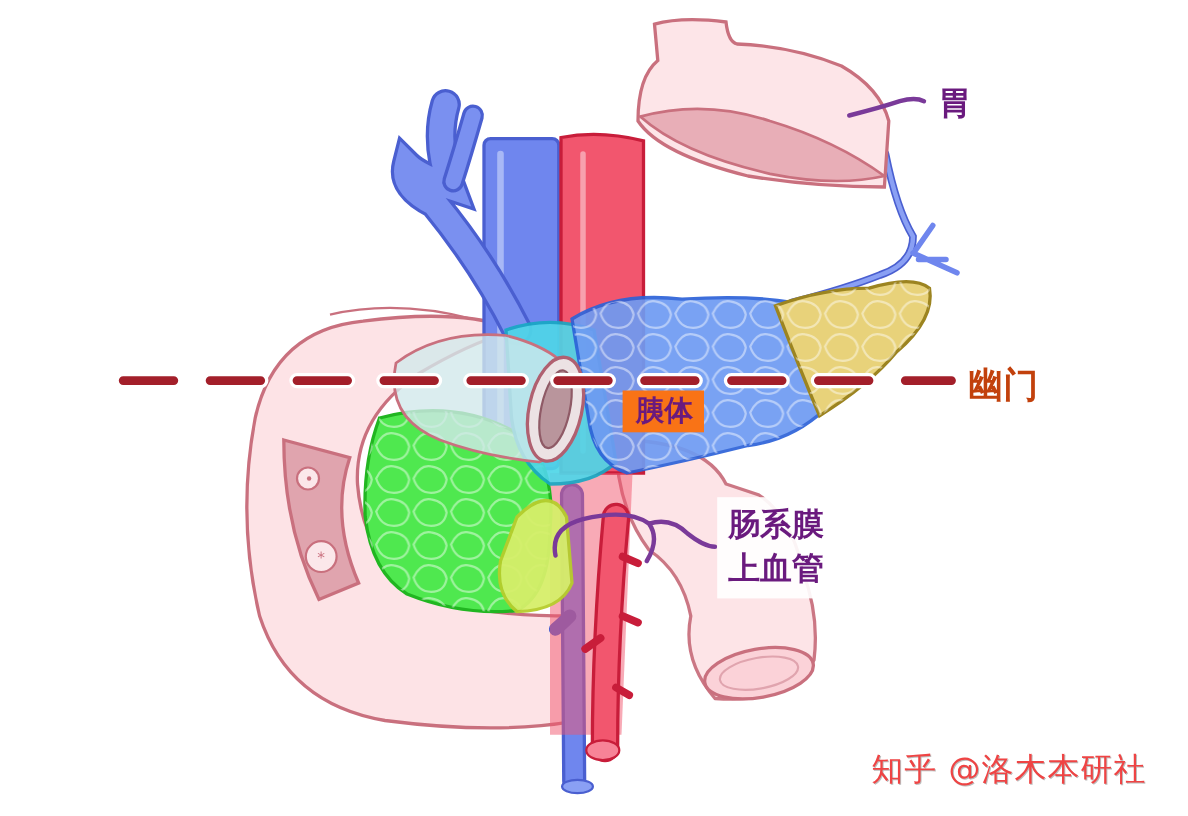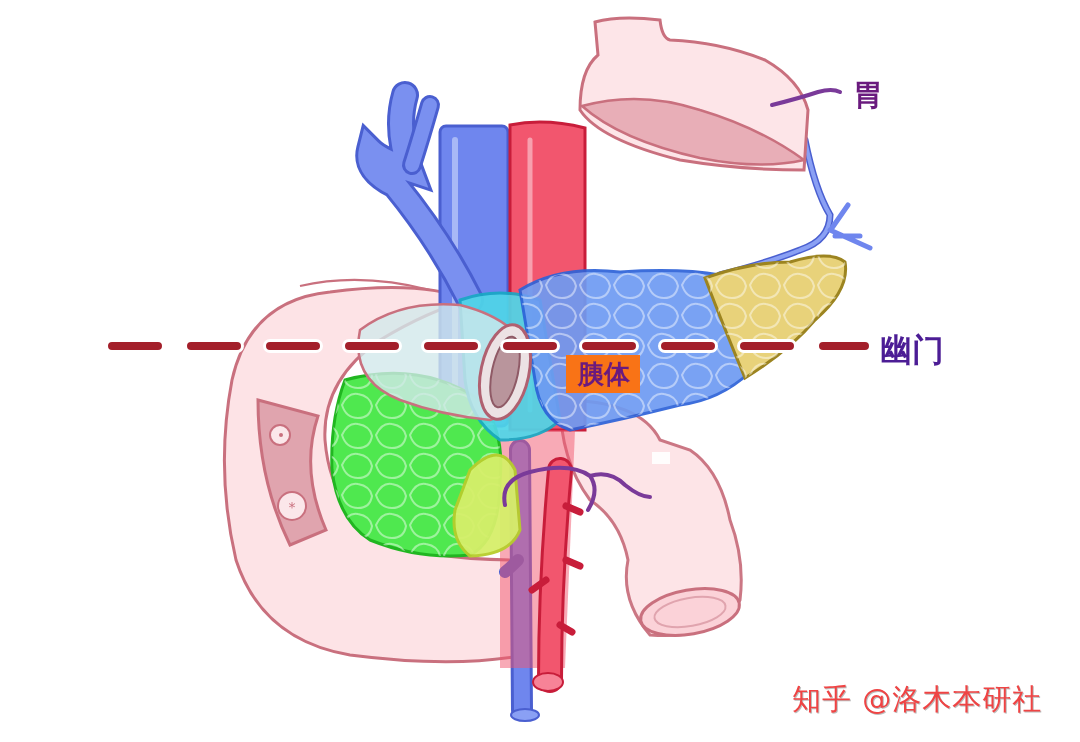--- a/index.html
+++ b/index.html
@@ -99,17 +99,19 @@
 
   <line x1="112" y1="346" x2="865" y2="346" stroke="#ffffff" stroke-width="14" stroke-dasharray="46 33" stroke-linecap="round"></line>
   <line x1="112" y1="346" x2="865" y2="346" stroke="#a31f2a" stroke-width="8" stroke-dasharray="46 33" stroke-linecap="round"></line>
 
   <path d="M772 105 Q800 98 818 92 Q832 88 840 92" fill="none" stroke="#7a3a99" stroke-width="4" stroke-linecap="round"></path>
   <path d="M505 505 Q500 480 530 472 Q570 462 590 476 Q600 490 588 510 M590 476 Q610 470 625 485 Q640 497 650 497" fill="none" stroke="#7a3a99" stroke-width="4" stroke-linecap="round"></path>
 </svg>
 </div>
 
 <div class="label label-stomach" style="color:#6a1a7e">胃</div>
-<div class="label label-pylorus" style="color:#4c1d95">幽门</div>
+<div class="label label-pylorus" style="color:#c2410c">幽门</div>
 <div class="label label-body" style="color:#6a1a7e">胰体</div>
 <div class="label label-sma" style="color:#6a1a7e">
+  <span>肠系膜</span>
+  <span>上血管</span>
 </div>
 <div class="watermark">知乎 @洛木本研社</div>
 
 </body></html>

